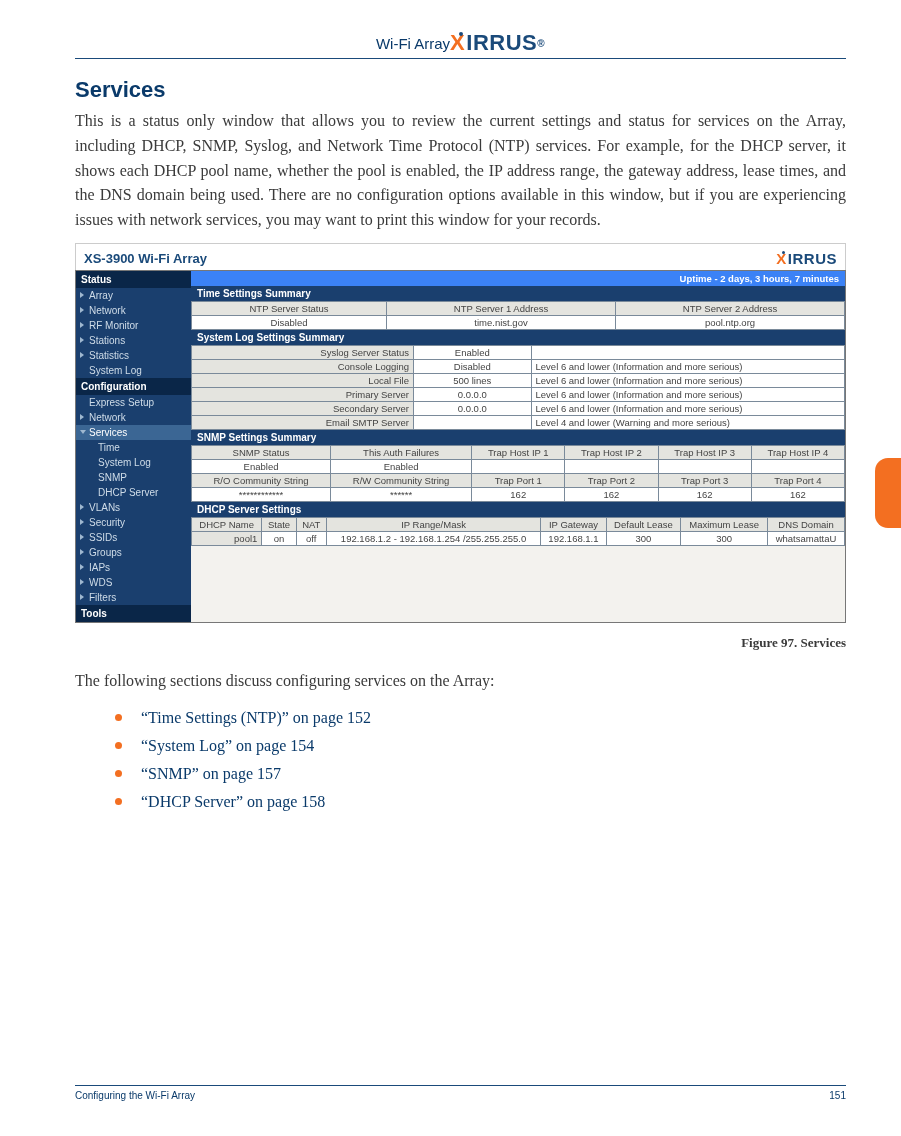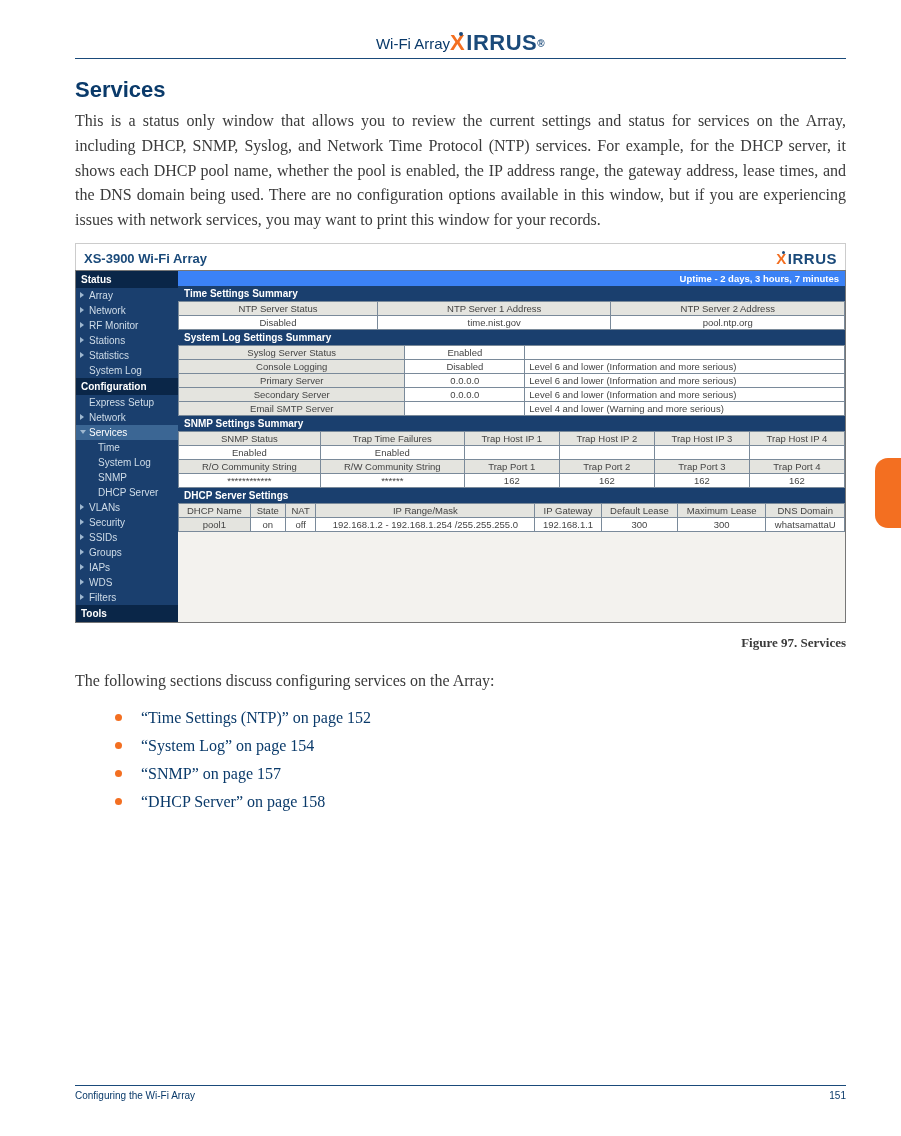--- a/index.html
+++ b/index.html
@@ -80,21 +80,21 @@
     border-bottom: none;
     gap: 6px;
   }
   .app-bar .logo2 { font-size: 15px; }
   .app-layout {
     display: flex;
     border: 1px solid #777;
     background: #eee;
   }
   .sidebar {
-    width: 102px;
+    width: 115px;
     background: #1a3f6e;
     color: #cfdce8;
     font-size: 10px;
     line-height: 1.5;
     flex-shrink: 0;
   }
   .sidebar .sec-head {
     background: #0a2648;
     color: #fff;
     font-weight: 700;
@@ -159,21 +159,21 @@
     padding: 1px 4px;
     text-align: center;
     color: #444;
   }
   table.st th {
     background: #e4e4df;
     font-weight: 400;
     margin-top: 42px;
   }
   table.st td.lbl {
-    text-align: center;
+    text-align: right;
     background: #e4e4df;
   }
   table.st td.val {
     background: #fff;
   }
   table.st td.note {
     background: #fff;
     text-align: left;
   }
   .figure-caption {
@@ -306,20 +306,25 @@
               <td class="lbl" style="width:34%">Syslog Server Status</td>
               <td class="val" style="width:18%">Enabled</td>
               <td class="note"></td>
             </tr>
         <tr>
               <td class="lbl">Console Logging</td>
               <td class="val">Disabled</td>
               <td class="note">Level 6 and lower (Information and more serious)</td>
             </tr>
         <tr>
+              <td class="lbl">Local File</td>
+              <td class="val">500 lines</td>
+              <td class="note">Level 6 and lower (Information and more serious)</td>
+            </tr>
+        <tr>
               <td class="lbl">Primary Server</td>
               <td class="val">0.0.0.0</td>
               <td class="note">Level 6 and lower (Information and more serious)</td>
             </tr>
         <tr>
               <td class="lbl">Secondary Server</td>
               <td class="val">0.0.0.0</td>
               <td class="note">Level 6 and lower (Information and more serious)</td>
             </tr>
         <tr>
@@ -328,21 +333,21 @@
               <td class="note">Level 4 and lower (Warning and more serious)</td>
             </tr>
       </tbody>
         </table>
 
       <div class="panel-head">SNMP Settings Summary</div>
       <table class="st">
         <tbody>
             <tr>
           <th>SNMP Status</th>
-          <th>Trap Time Failures</th>
+          <th>This Auth Failures</th>
           <th>Trap Host IP 1</th>
           <th>Trap Host IP 2</th>
           <th>Trap Host IP 3</th>
           <th>Trap Host IP 4</th>
         </tr>
         <tr>
           <td class="val">Enabled</td>
           <td class="val">Enabled</td>
           <td class="val"></td>
           <td class="val"></td>

